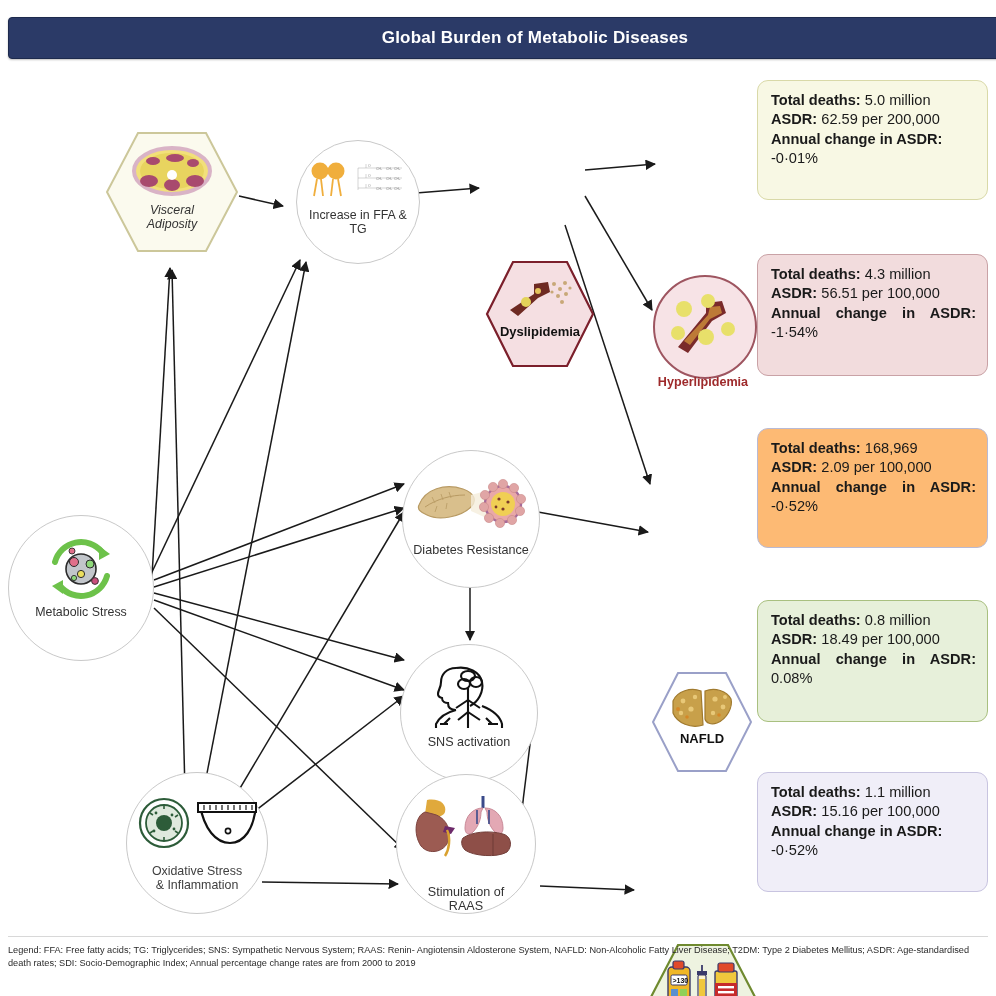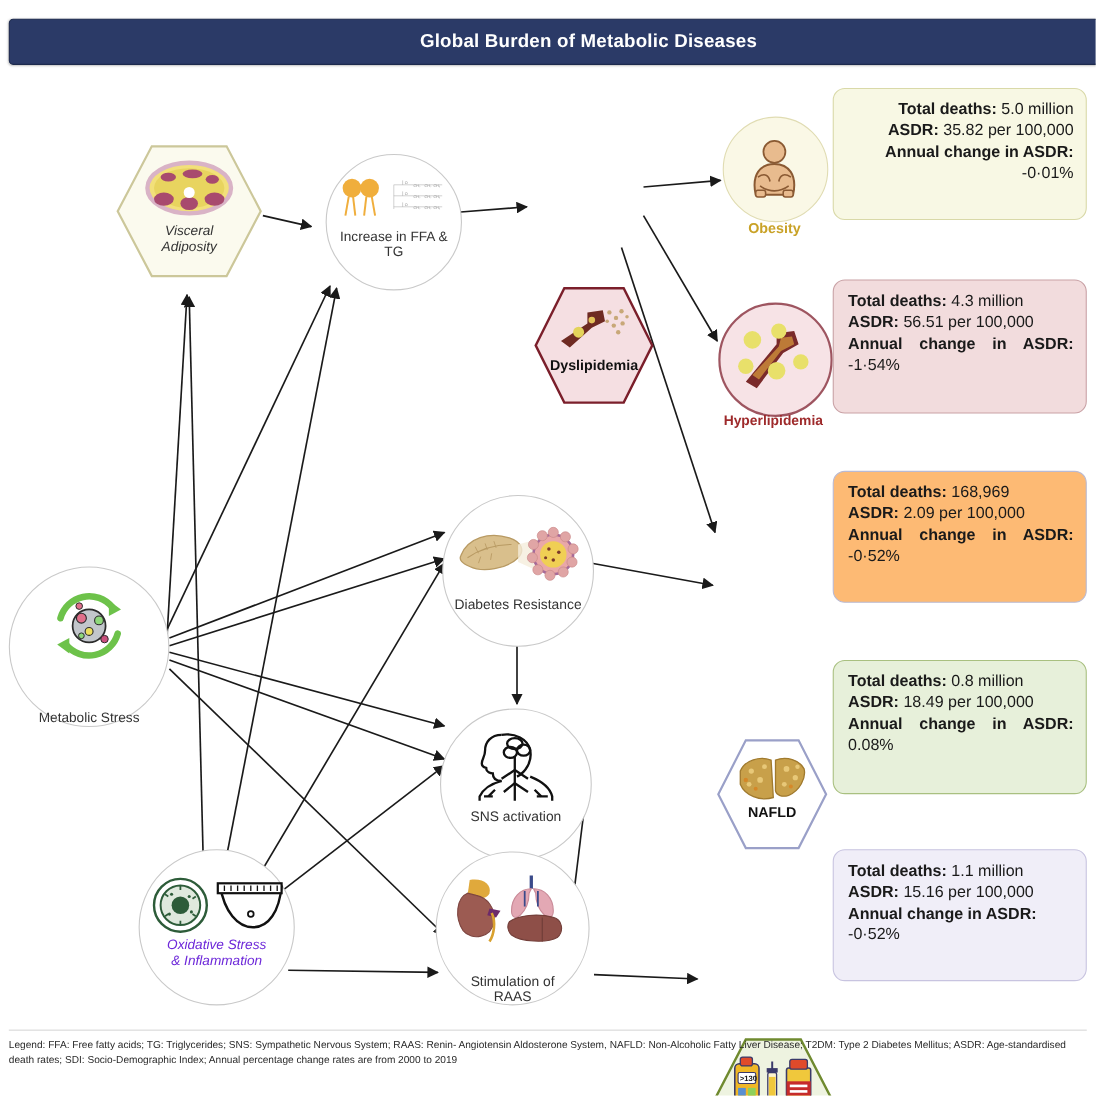--- a/index.html
+++ b/index.html
@@ -185,21 +185,21 @@
         <circle cx="37" cy="36" r="3.6" fill="#ecdf5e" stroke="#2b2b2b" stroke-width="1"></circle>
         <circle cx="30" cy="40" r="2.6" fill="#8ed87a" stroke="#2b2b2b" stroke-width=".9"></circle>
         <circle cx="28" cy="13" r="3" fill="#e06f8a" stroke="#2b2b2b" stroke-width=".9"></circle>
         <circle cx="51" cy="43" r="3.4" fill="#c94f7c" stroke="#2b2b2b" stroke-width=".9"></circle>
         <path d="M11,24 A27,27 0 0 1 58,14" fill="none" stroke="#6dc24a" stroke-width="6" stroke-linecap="round"></path>
         <path d="M55,8 L66,16 L55,22 z" fill="#6dc24a"></path>
         <path d="M63,38 A27,27 0 0 1 16,48" fill="none" stroke="#6dc24a" stroke-width="6" stroke-linecap="round"></path>
         <path d="M19,42 L8,48 L19,56 z" fill="#6dc24a"></path>
       </svg>
     </div>
-    <div class="lbl" style="top:90px;font-size:12.4px;color:#333;margin-top:40px;">Metabolic Stress</div>
+    <div class="lbl" style="top:90px;font-size:12.4px;color:#333;">Metabolic Stress</div>
   </div>
 
   <div class="node circ" style="left:402px;top:390px;width:138px;height:138px;">
     <div class="art" style="top:22px;height:62px;">
       <svg width="112" height="58" viewBox="0 0 112 58">
         <path d="M4,30 C10,14 30,8 48,14 C60,18 62,26 56,32 C46,42 24,46 12,40 C5,37 2,34 4,30 z" fill="#d9bf8c" stroke="#b89a63" stroke-width="1.2"></path>
         <path d="M10,32 C22,24 36,20 50,20" fill="none" stroke="#b89a63" stroke-width="1"></path>
         <g stroke="#b89a63" stroke-width=".8" fill="none">
           <path d="M20,28 l-3,-6"></path>
             <path d="M28,25 l-2,-6"></path>
@@ -281,21 +281,21 @@
           <path d="M88,10 v5"></path>
             <path d="M94,10 v5"></path>
             <path d="M100,10 v5"></path>
           <path d="M106,10 v5"></path>
             <path d="M112,10 v5"></path>
             <path d="M118,10 v5"></path>
         </g>
         <circle cx="94" cy="36" r="2.6" fill="none" stroke="#111" stroke-width="1.6"></circle>
       </svg>
     </div>
-    <div class="lbl" style="top:80px;font-size:12.4px;color:#6d28d9;white-space:pre-line;font-style:italic;">Oxidative Stress
+    <div class="lbl" style="top:92px;font-size:12.4px;color:#404040;white-space:pre-line;">Oxidative Stress
 &amp; Inflammation</div>
   </div>
 
   <div class="node circ" style="left:396px;top:714px;width:140px;height:140px;">
     <div class="art" style="top:18px;height:66px;">
       <svg width="110" height="64" viewBox="0 0 110 64">
         <path d="M16,6 C28,4 36,10 34,18 C32,24 20,24 14,20 z" fill="#e0a93c"></path>
         <path d="M14,18 C4,22 2,40 10,52 C18,62 36,58 38,44 C40,32 32,22 22,20 z" fill="#9c5b52" stroke="#7e4540" stroke-width="1"></path>
         <path d="M34,32 L44,34 L40,40 L32,38 z" fill="#6d2a6a"></path>
         <path d="M36,36 C40,44 38,56 34,62" fill="none" stroke="#d9a12f" stroke-width="2.4"></path>
@@ -304,35 +304,20 @@
         <path d="M74,14 C84,14 92,22 92,34 C92,40 88,42 84,38 C78,32 76,24 76,18 z" fill="#e3a8b4" stroke="#c98a98" stroke-width="1"></path>
         <path d="M66,16 L66,30 M78,16 L78,30" stroke="#3a4a8a" stroke-width="1.6" fill="none"></path>
         <path d="M52,44 C60,38 78,36 92,40 C100,42 102,52 96,58 C86,64 62,62 54,56 C50,52 50,47 52,44 z" fill="#8e4f48" stroke="#733f3a" stroke-width="1"></path>
         <path d="M82,40 L82,62" stroke="#733f3a" stroke-width="1.2" fill="none"></path>
       </svg>
     </div>
     <div class="lbl" style="top:90px;font-size:12.6px;color:#333;white-space:pre-line;margin-top:20px;">Stimulation of
 RAAS</div>
   </div>
 
-  <div class="node" style="left:657px;top:46px;width:94px;height:112px;">
-    <div style="position:absolute;left:0;top:0;width:94px;height:94px;border-radius:50%;
-                background:#faf8e6;border:1.8px solid #e0dcb2;"></div>
-    <div class="art" style="top:20px;height:56px;">
-      <svg width="58" height="54" viewBox="0 0 58 54">
-        <circle cx="29" cy="11" r="10" fill="#e8bb8e" stroke="#8a5a33" stroke-width="1.6"></circle>
-        <path d="M12,50 C8,32 16,22 29,22 C42,22 50,32 46,50 z" fill="#e8bb8e" stroke="#8a5a33" stroke-width="1.8"></path>
-        <path d="M14,34 C20,30 24,32 25,38 M44,34 C38,30 34,32 33,38" fill="none" stroke="#8a5a33" stroke-width="1.5"></path>
-        <path d="M16,42 C24,48 34,48 42,42" fill="none" stroke="#8a5a33" stroke-width="1.5"></path>
-        <rect x="12" y="46" width="9" height="6" rx="2" fill="#e8bb8e" stroke="#8a5a33" stroke-width="1.4"></rect>
-        <rect x="37" y="46" width="9" height="6" rx="2" fill="#e8bb8e" stroke="#8a5a33" stroke-width="1.4"></rect>
-      </svg>
-    </div>
-    <div class="lbl" style="top:95px;font-size:13px;font-weight:bold;color:#c9a227;">Obesity</div>
-  </div>
 
   <div class="node" style="left:653px;top:215px;width:100px;height:118px;">
     <div style="position:absolute;left:0;top:0;width:100px;height:100px;border-radius:50%;
                 background:#f7e3e6;border:2px solid #9e5560;"></div>
     <div class="art" style="top:16px;height:68px;">
       <svg width="78" height="64" viewBox="0 0 78 64">
         <path d="M14,54 L42,20 L42,10 L58,8 L62,20 L48,28 L24,60 z" fill="#7a2a2a"></path>
         <path d="M20,48 L44,22 L46,14 L56,13 L58,20 L46,26 L26,52 z" fill="#c9883a" opacity=".85"></path>
         <circle cx="20" cy="16" r="8" fill="#e8e06a"></circle>
         <circle cx="44" cy="8" r="7" fill="#e8e06a"></circle>
@@ -395,28 +380,28 @@
         <rect x="53" y="4" width="16" height="9" rx="2" fill="#e04a2a" stroke="#3a3a6a" stroke-width="1.2"></rect>
         <rect x="50" y="24" width="22" height="14" fill="#c62b2b"></rect>
         <rect x="53" y="27" width="16" height="2.4" fill="#fff"></rect>
         <rect x="53" y="32" width="16" height="2.4" fill="#fff"></rect>
       </svg>
     </div>
 
   </div>
 
   <div class="card" style="left:757px;top:20px;width:231px;height:120px;
-       background:#f8f8e4;border:1.6px solid #d9d9a8;text-align:right;">
+       background:#f8f8e4;border:1.6px solid #d9d9a8;">
     <div class="row">
       <b>Total deaths:</b>
       <span>5.0 million</span>
     </div>
     <div class="row">
       <b>ASDR:</b>
-      <span>35.82 per 100,000</span>
+      <span>62.59 per 200,000</span>
     </div>
     <div style="font-weight:bold;">Annual change in ASDR:</div>
     <div>-0·01%</div>
   </div>
 
   <div class="card" style="left:757px;top:194px;width:231px;height:122px;
        background:#f2dcdd;border:1.6px solid #c9a2a6;">
     <div class="row">
       <b>Total deaths:</b>
       <span>4.3 million</span>

